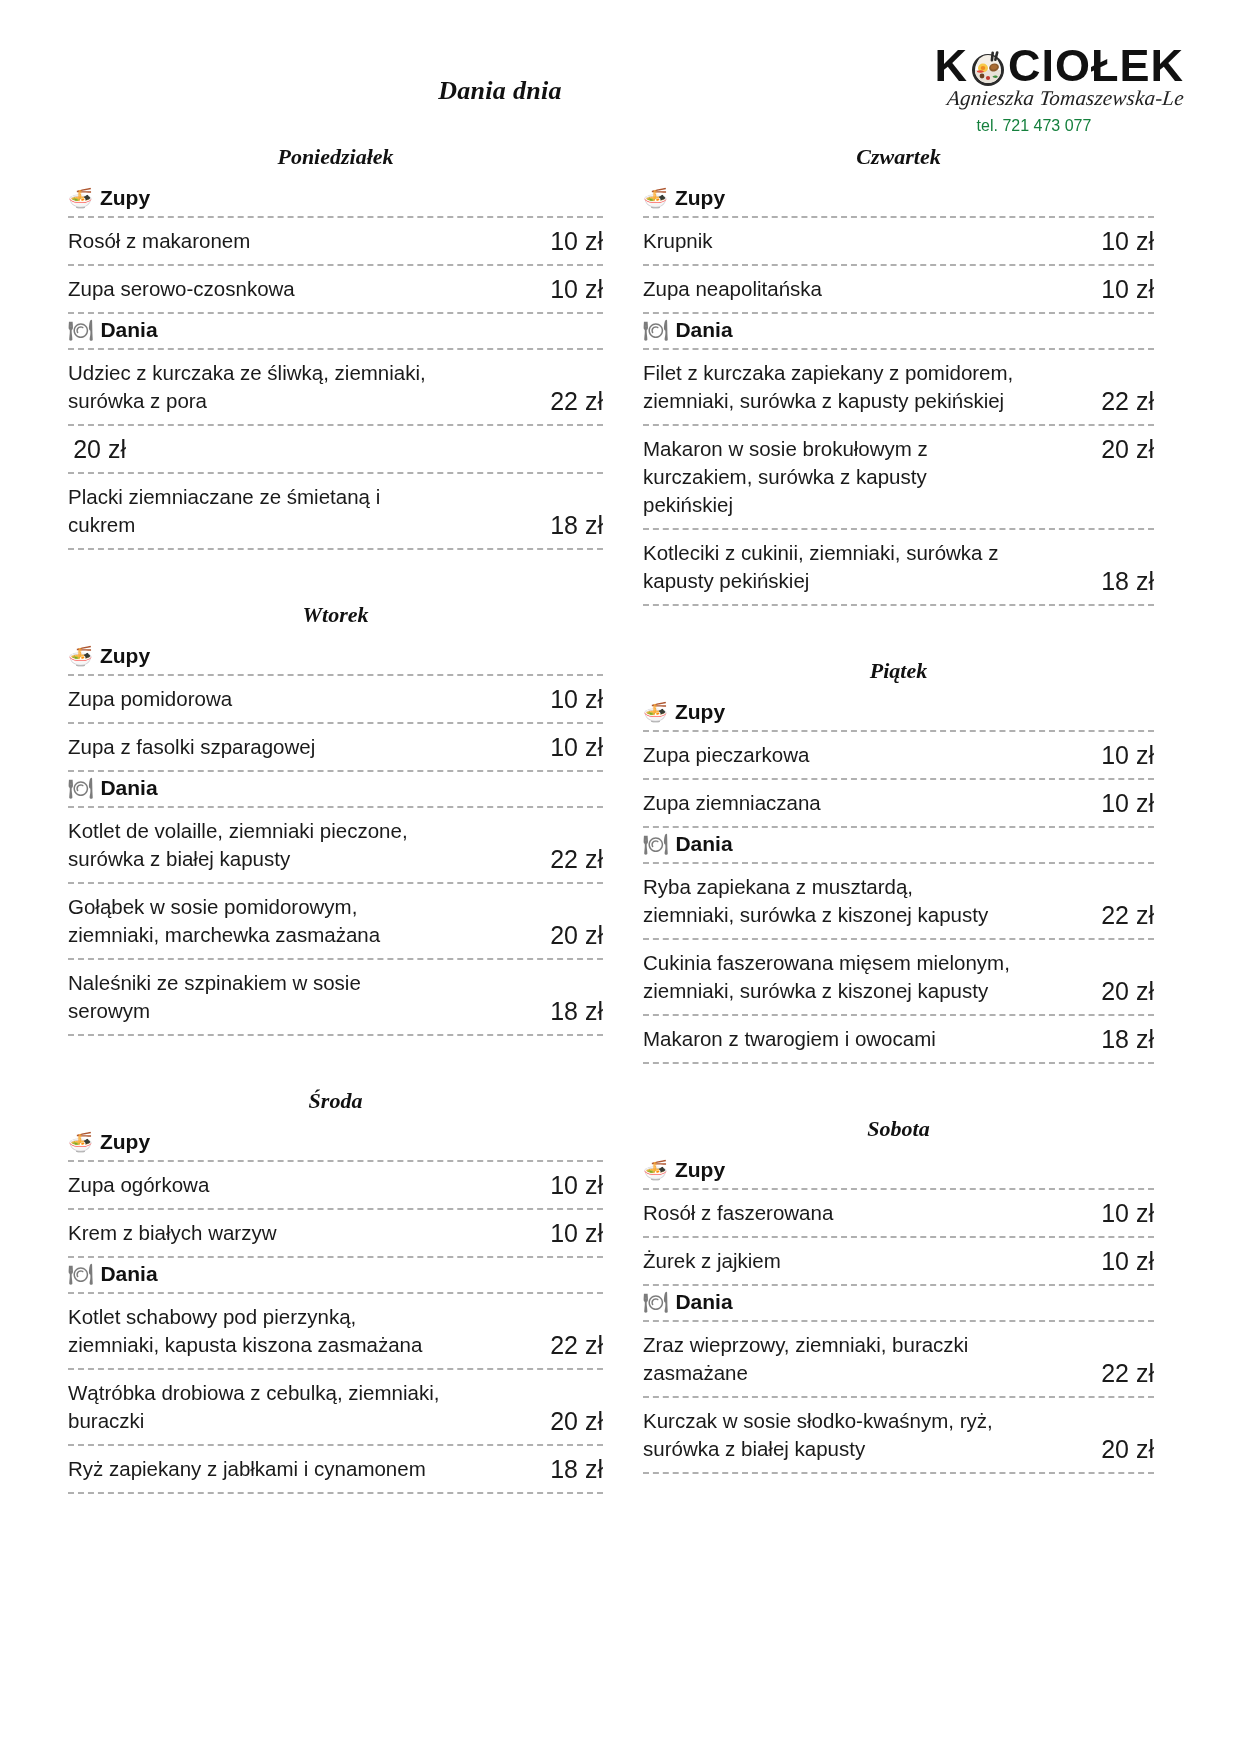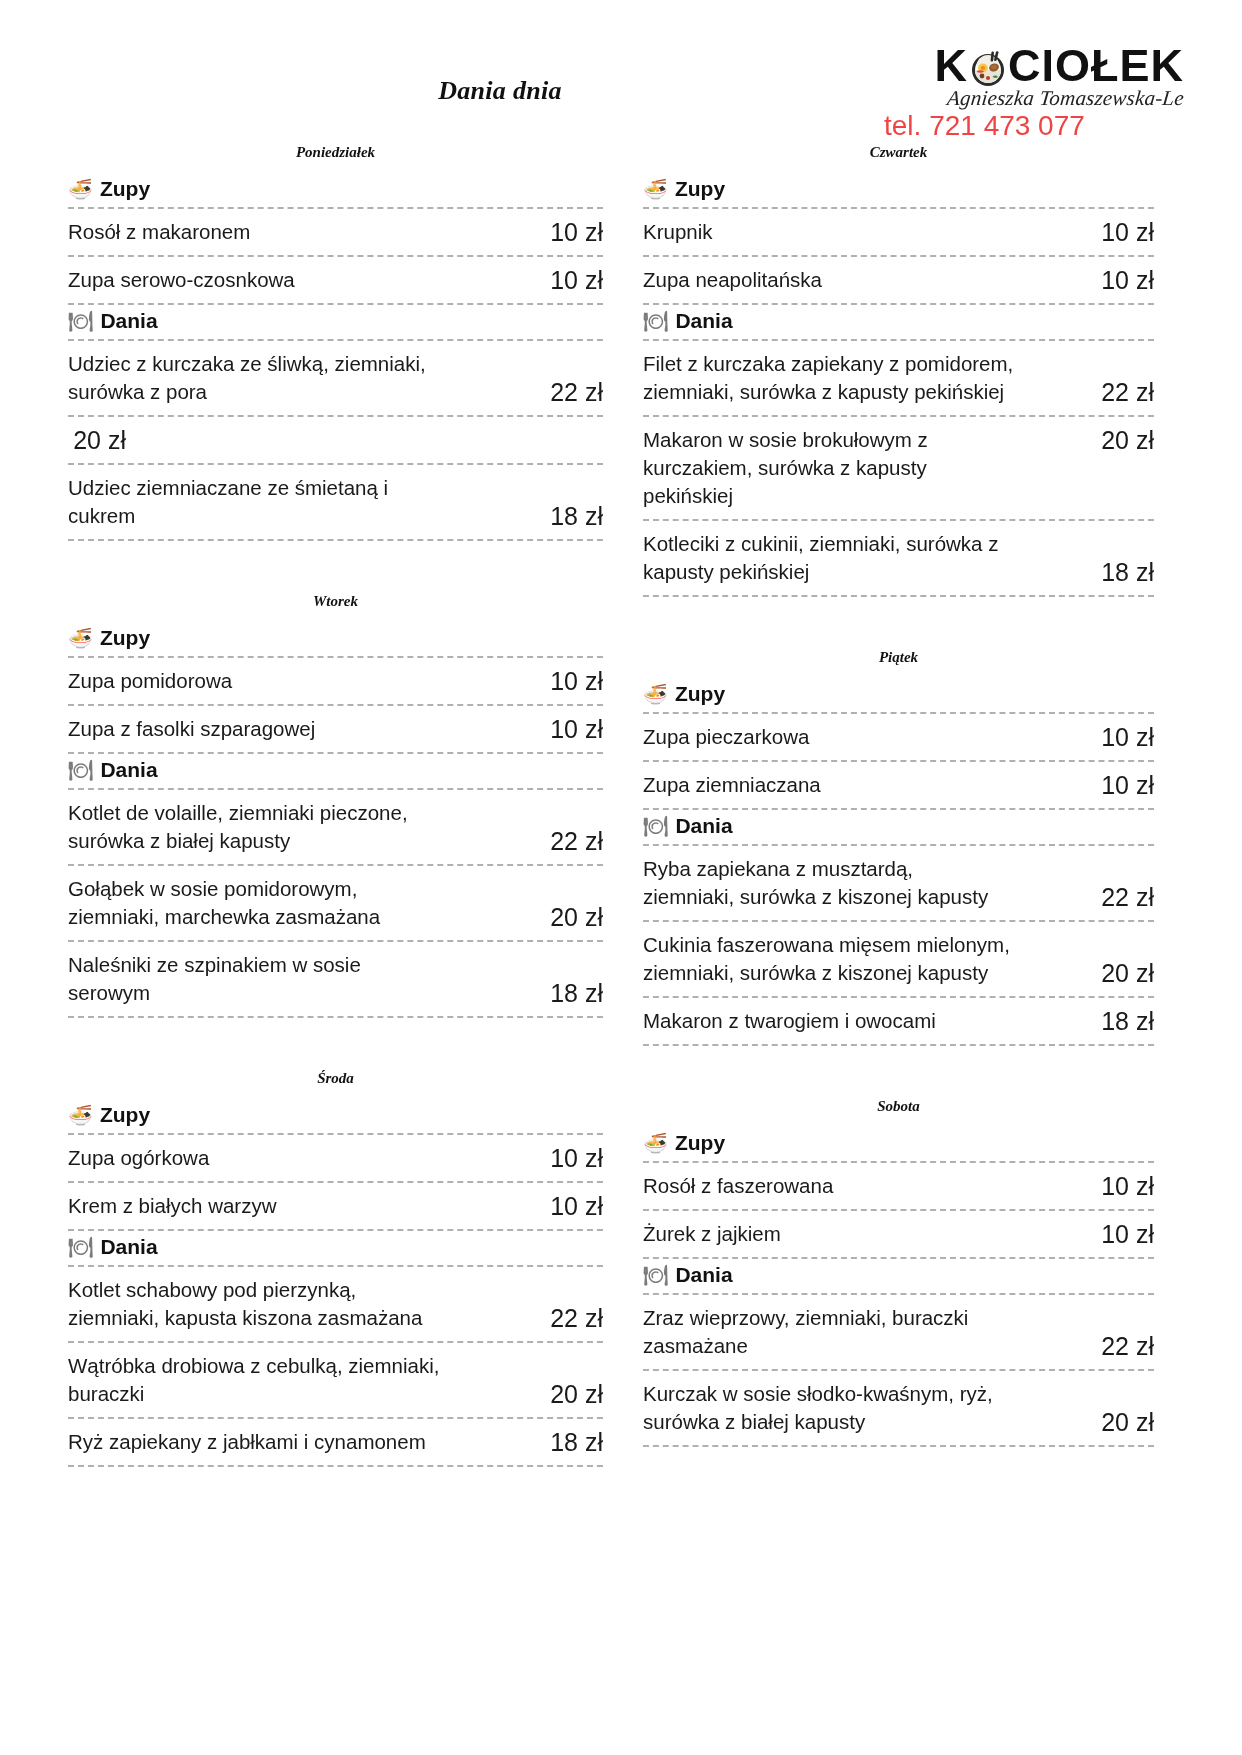--- a/index.html
+++ b/index.html
@@ -69,24 +69,24 @@
     font-size: 21px;
     line-height: 24px;
     color: #222;
     text-align: right;
     letter-spacing: .2px;
     transform: skewX(-6deg);
   }
   .brand-phone {
     display: block;
     margin-top: 4px;
-    font-size: 28px;
+    font-size: 16px;
     line-height: 24px;
-    color: #ef4444;
-    text-align: left;
+    color: #15803d;
+    text-align: center;
   }
 
   
   .columns {
     position: absolute;
     top: 130px;
     left: 0;
     width: 1242px;
     display: flex;
     gap: 0;
@@ -97,21 +97,21 @@
   .col-left  { margin-left: 68px; }
   .col-right { margin-left: 40px; width: 511px; }
 
   .day-block { margin-bottom: 4px; }
 
   .day-name {
     text-align: center;
     font-family: "Liberation Serif", serif;
     font-style: italic;
     font-weight: 700;
-    font-size: 15px;
+    font-size: 22px;
     color: #111;
     margin: 0 0 12px 0;
     padding-top: 14px;
   }
 
   .section-head {
     display: flex;
     align-items: center;
     gap: 7px;
     font-weight: 700;
@@ -217,21 +217,21 @@
         <span class="item-name">Udziec z kurczaka ze śliwką, ziemniaki,
 surówka z pora</span>
         <span class="item-price">22 zł</span>
       </div>
       <hr class="rule">
       <div class="item">
         <span class="item-price">20 zł</span>
       </div>
       <hr class="rule">
       <div class="item">
-        <span class="item-name">Udziec ziemniaczane ze śmietaną i
+        <span class="item-name">Placki ziemniaczane ze śmietaną i
 cukrem</span>
         <span class="item-price">18 zł</span>
       </div>
       <hr class="rule">
     </div>
 
     <div class="spacer-md"></div>
 
     <div class="day-block">
       <div class="day-name">Wtorek</div>

